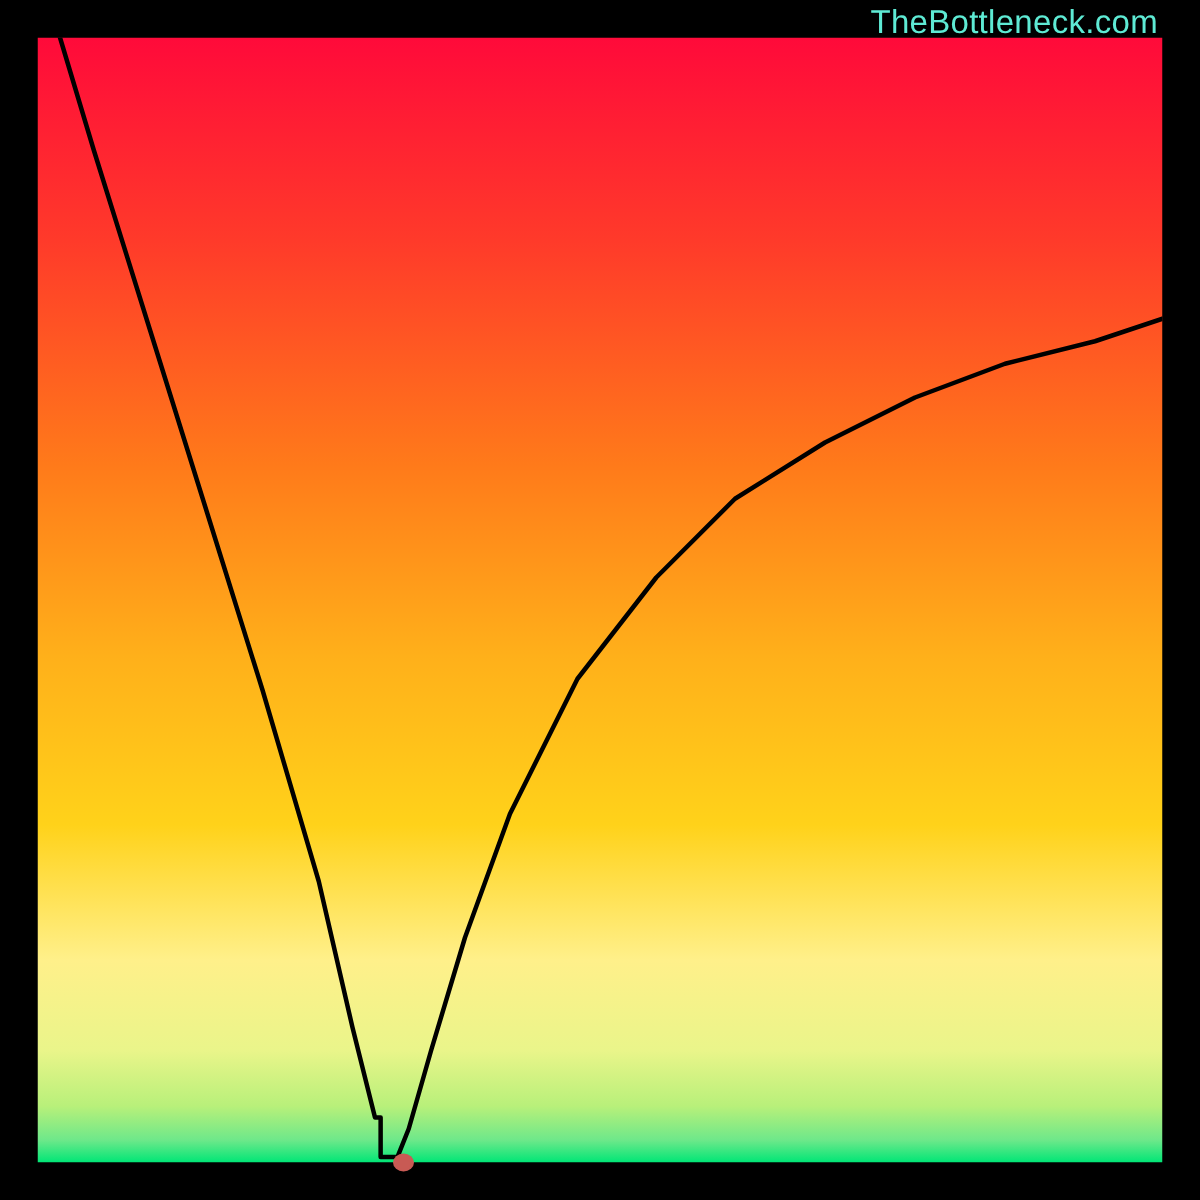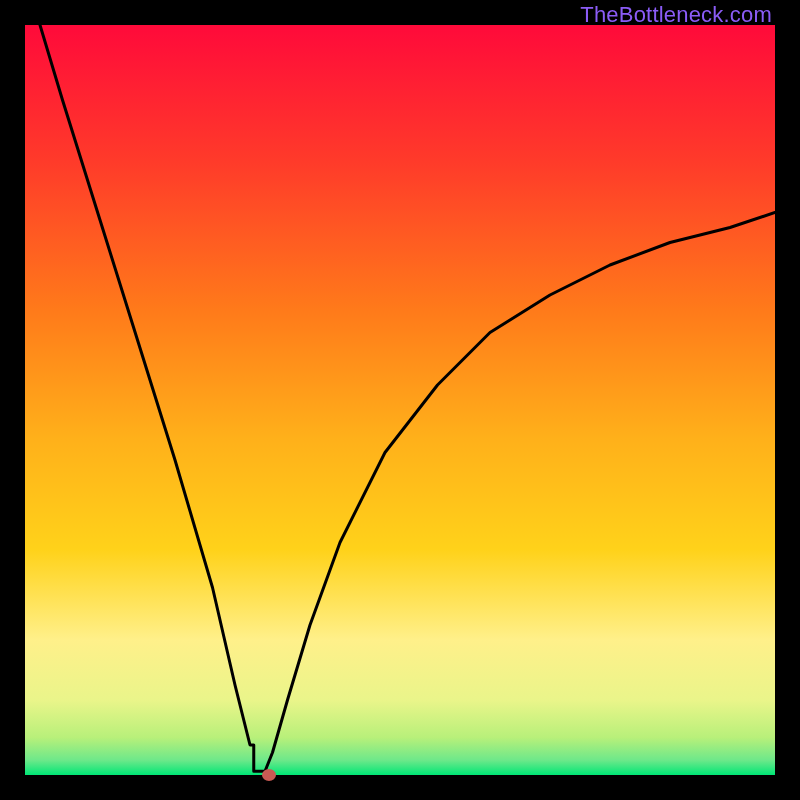--- a/index.html
+++ b/index.html
@@ -23,21 +23,21 @@
     position: absolute;
     left: 0;
     top: 0;
     width: 750px;
     height: 750px;
   }
   .watermark {
     position: absolute;
     top: 2px;
     right: 28px;
-    color: #8b5cf6;
+    color: #5eead4;
     font-size: 22px;
     font-weight: 500;
     letter-spacing: 0.2px;
   }
   .marker {
     position: absolute;
     width: 14px;
     height: 12px;
     border-radius: 50%;
     background: #c85a54;

